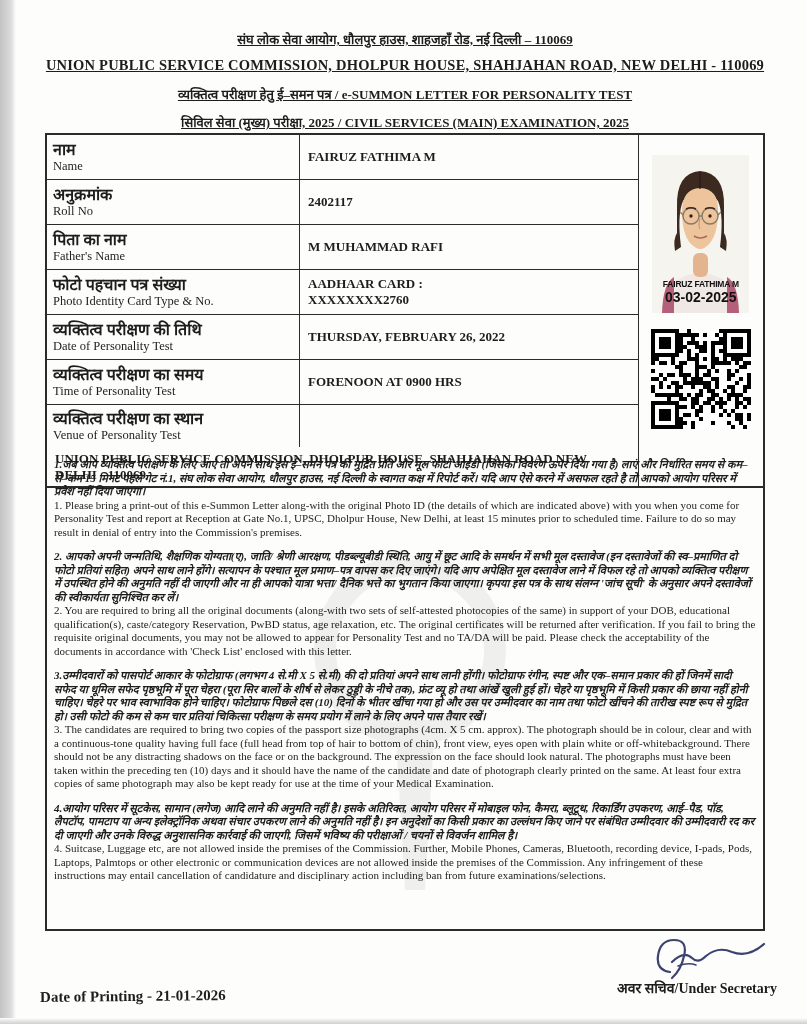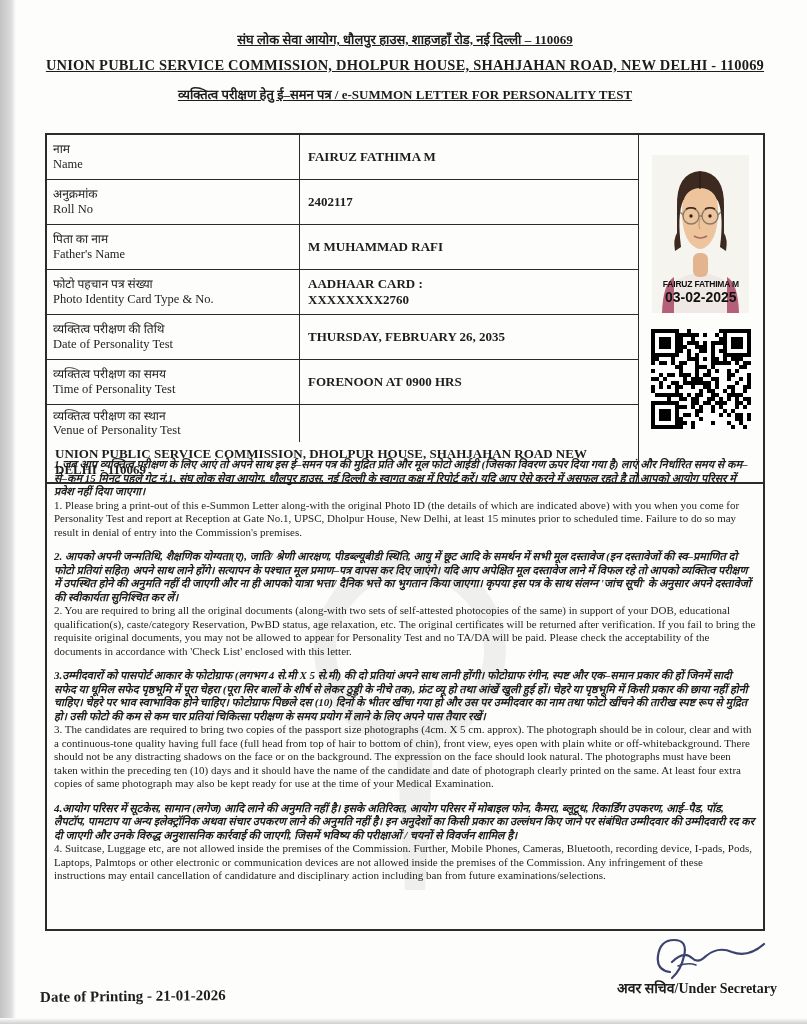--- a/index.html
+++ b/index.html
@@ -44,21 +44,21 @@
   .tbl-left { width: 595px; border-right: 1.5px solid #2b2b2b; }
   .tbl-row {
     display: flex; min-height: 45px;
     border-bottom: 1.5px solid #2b2b2b;
   }
   .tbl-row:last-child { border-bottom: none; flex-direction: column; }
   .cell-label {
     width: 253px; border-right: 1.5px solid #2b2b2b;
     padding: 4px 6px; display: flex; flex-direction: column; justify-content: center;
   }
-  .cell-label .lbl-hi { font-size: 12px; font-weight: normal; line-height: 1.2; }
+  .cell-label .lbl-hi { font-size: 16px; font-weight: bold; line-height: 1.2; }
   .cell-label .lbl-en { font-size: 12.5px; line-height: 1.2; }
   .cell-value {
     flex: 1; padding: 4px 8px; display: flex; align-items: center;
     font-size: 13px; font-weight: bold; white-space: pre-line; line-height: 1.2;
   }
   
   .photo-cell {
     width: 125px; position: relative; background: #fdfdfc;
     display: flex; flex-direction: column; align-items: center;
   }
@@ -113,20 +113,21 @@
 <body>
 
 <div class="page">
   <div class="scan-edge-left"></div>
   <div class="scan-edge-bottom"></div>
 
   <div class="header">
     <div class="h-line1">संघ लोक सेवा आयोग, धौलपुर हाउस, शाहजहाँ रोड, नई दिल्ली – 110069</div>
     <div class="h-line2">UNION PUBLIC SERVICE COMMISSION, DHOLPUR HOUSE, SHAHJAHAN ROAD, NEW DELHI - 110069</div>
     <div class="h-line3">व्यक्तित्व परीक्षण हेतु ई–समन पत्र  / e-SUMMON LETTER FOR PERSONALITY TEST</div>
+    <div class="h-line4">सिविल सेवा (मुख्य) परीक्षा, 2025 / CIVIL SERVICES (MAIN) EXAMINATION, 2025</div>
   </div>
 
   <div class="summon-table">
     <div class="tbl-left">
 
       <div class="tbl-row">
         <div class="cell-label">
           <span class="lbl-hi">नाम</span>
           <span class="lbl-en">Name</span>
         </div>
@@ -156,21 +157,21 @@
         </div>
         <div class="cell-value">AADHAAR CARD :
 XXXXXXXX2760</div>
       </div>
 
       <div class="tbl-row">
         <div class="cell-label">
           <span class="lbl-hi">व्यक्तित्व परीक्षण की तिथि</span>
           <span class="lbl-en">Date of Personality Test</span>
         </div>
-        <div class="cell-value">THURSDAY, FEBRUARY 26, 2035</div>
+        <div class="cell-value">THURSDAY, FEBRUARY 26, 2022</div>
       </div>
 
       <div class="tbl-row">
         <div class="cell-label">
           <span class="lbl-hi">व्यक्तित्व परीक्षण का समय</span>
           <span class="lbl-en">Time of Personality Test</span>
         </div>
         <div class="cell-value">FORENOON AT 0900 HRS</div>
       </div>
 

